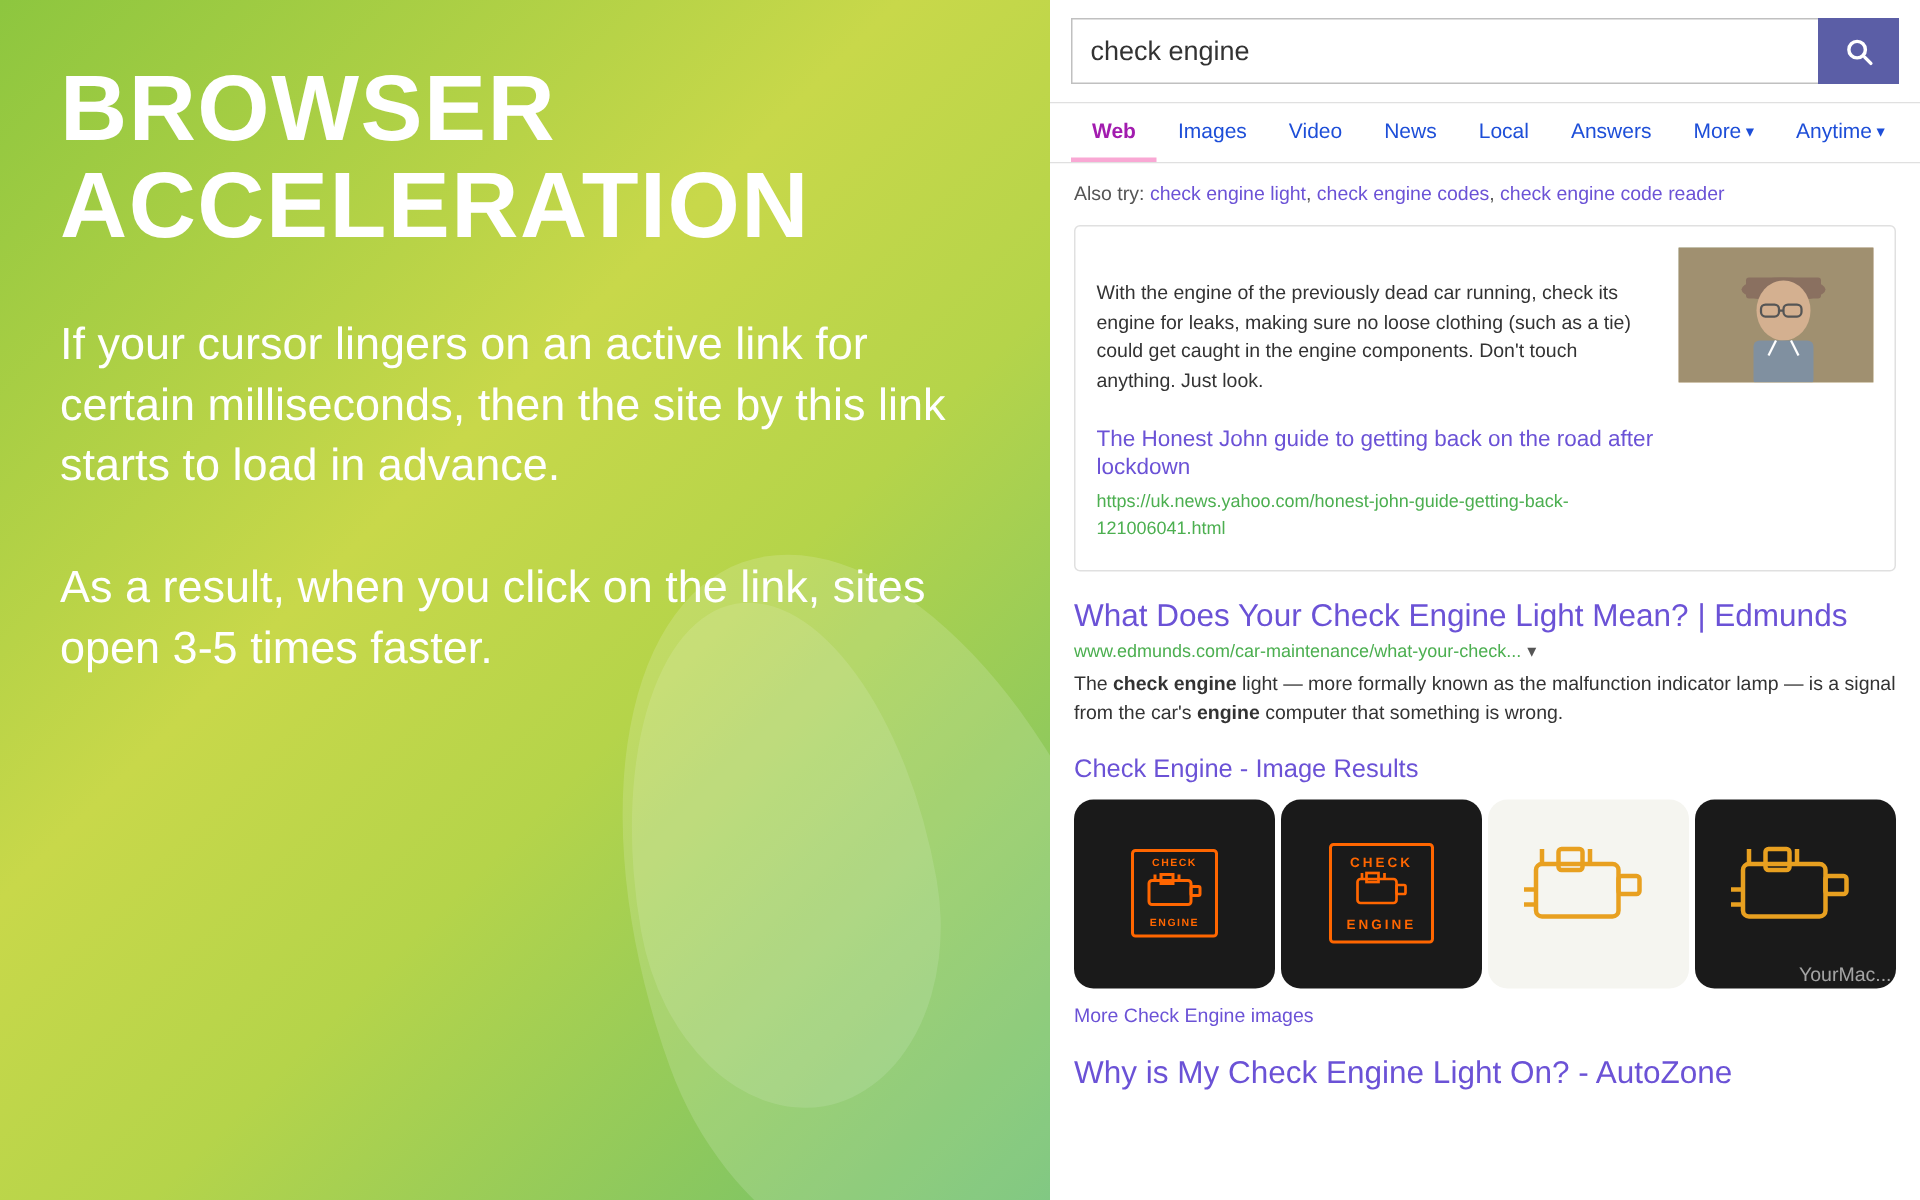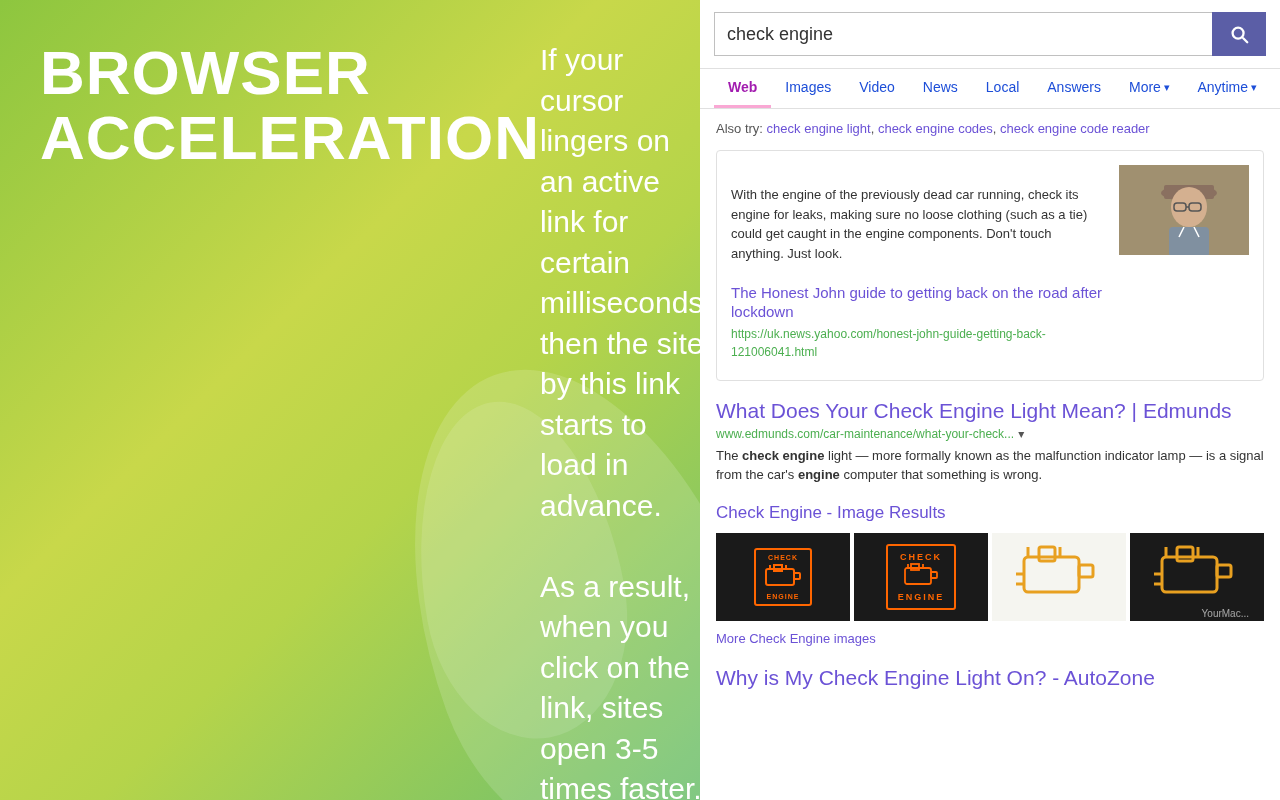--- a/index.html
+++ b/index.html
@@ -7,21 +7,21 @@
 
     
     .left-panel {
       width: 700px;
       height: 800px;
       background: linear-gradient(135deg, #8dc63f 0%, #c8d84a 40%, #b5d44a 60%, #6cbf6e 100%);
       position: relative;
       overflow: hidden;
       padding: 40px 40px;
       display: flex;
-      flex-direction: row;
+      flex-direction: column;
       justify-content: flex-start;
     }
 
     .left-panel::before {
       content: '';
       position: absolute;
       bottom: -60px;
       right: -40px;
       width: 320px;
       height: 500px;
@@ -252,27 +252,28 @@
     }
 
     .image-grid {
       display: flex;
       gap: 4px;
       margin-bottom: 10px;
     }
 
     .img-thumb {
       flex: 1;
-      height: 88px;
+      height: 126px;
       background: #1a1a1a;
       display: flex;
       align-items: center;
       justify-content: center;
       position: relative;
       overflow: hidden;
+      border-radius: 13px;
     }
 
     .img-thumb-1 { background: #1a1a1a; }
     .img-thumb-2 { background: #1a1a1a; }
     .img-thumb-3 { background: #f5f5f0; }
     .img-thumb-4 { background: #1a1a1a; }
 
     .more-images-link {
       font-size: 13px;
       color: #6b52d6;
@@ -282,22 +283,22 @@
     }
 
     .result-item-bottom {
       margin-bottom: 6px;
     }
 
     
     .img-watermark {
       position: absolute;
       bottom: 2px;
-      right: 15px;
-      font-size: 10px;
+      right: 3px;
+      font-size: 13px;
       color: rgba(255,255,255,0.6);
     }
   </style>
 </head>
 <body>
 
 <div class="left-panel">
   <div class="brand-title">
     <span>BROWSER</span><br>
     <span>ACCELERATION</span>

